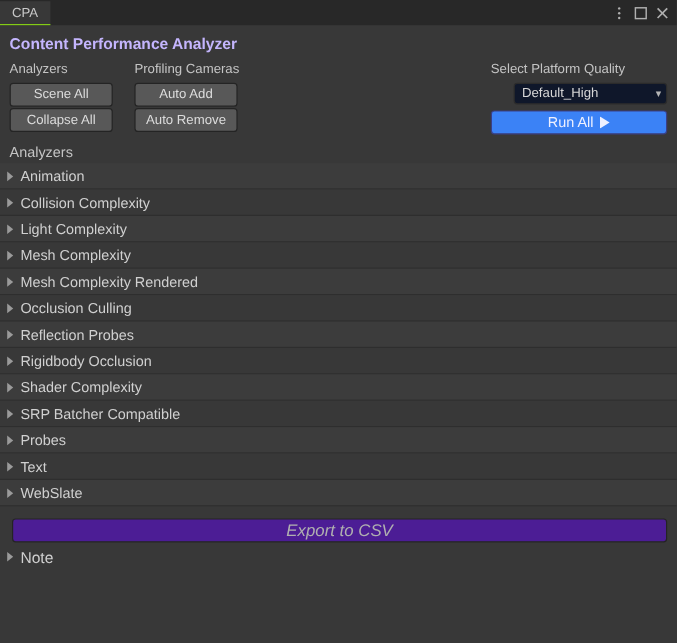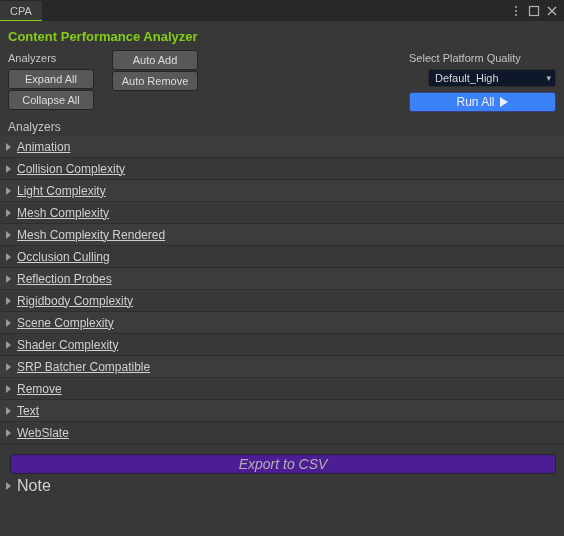--- a/index.html
+++ b/index.html
@@ -36,21 +36,21 @@
     gap: 6px;
     padding-right: 6px;
     color: #b0b0b0;
   }
   .titlebar-icons svg { width: 12px; height: 12px; display:block; }
 
   .header {
     padding: 8px 8px 4px 8px;
     font-size: 13px;
     font-weight: bold;
-    color: #84cc16;
+    color: #c4b5fd;
   }
 
   .controls-row {
     display: flex;
     padding: 2px 8px 0 8px;
     align-items: flex-start;
   }
   .col {
     display: flex;
     flex-direction: column;
@@ -122,21 +122,20 @@
   .list { }
   .list-row {
     height: 22px;
     display: flex;
     align-items: center;
     padding-left: 6px;
     border-bottom: 1px solid #2e2e2e;
     cursor: pointer;
     color: #d0d0d0;
     font-size: 12px;
-    text-decoration: underline;
   }
   .list-row:nth-child(odd){ background:#3c3c3c; }
   .list-row:nth-child(even){ background:#383838; }
   .fold {
     width: 0; height: 0;
     border-top: 4px solid transparent;
     border-bottom: 4px solid transparent;
     border-left: 5px solid #9a9a9a;
     margin-right: 6px;
     flex-shrink: 0;
@@ -159,21 +158,21 @@
     font-style: italic;
   }
 
   .note-row {
     margin-top: 1px;
     height: 22px;
     display: flex;
     align-items: center;
     padding-left: 6px;
     color: #d0d0d0;
-    font-size: 16px;
+    font-size: 13px;
     cursor: pointer;
   }
 </style>
 </head>
 <body>
 
 <div class="titlebar">
   <div class="tab">
     <span>CPA</span>
   </div>
@@ -199,25 +198,26 @@
     </span>
   </div>
 </div>
 
 <div class="header">Content Performance Analyzer</div>
 
 <div class="controls-row">
   <div class="col col-analyzers">
     <div class="col-label">Analyzers</div>
     <div class="btn-stack">
-      <div class="btn">Expand All</div>
+      <div class="btn">Scene All</div>
       <div class="btn">Collapse All</div>
     </div>
   </div>
   <div class="col col-cameras">
+    <div class="col-label">Profiling Cameras</div>
     <div class="btn-stack">
       <div class="btn">Auto Add</div>
       <div class="btn">Auto Remove</div>
     </div>
   </div>
   <div class="col col-platform">
     <div class="col-label" style="align-self:flex-start">Select Platform Quality</div>
     <div class="dropdown">
       <span>Default_High</span>
       <span class="chev">▾</span>
@@ -257,37 +257,33 @@
     <div class="list-row">
       <span class="fold"></span>
       <span>Occlusion Culling</span>
     </div>
     <div class="list-row">
       <span class="fold"></span>
       <span>Reflection Probes</span>
     </div>
     <div class="list-row">
       <span class="fold"></span>
-      <span>Rigidbody Complexity</span>
-    </div>
-    <div class="list-row">
-      <span class="fold"></span>
-      <span>Scene Complexity</span>
+      <span>Rigidbody Occlusion</span>
     </div>
     <div class="list-row">
       <span class="fold"></span>
       <span>Shader Complexity</span>
     </div>
     <div class="list-row">
       <span class="fold"></span>
       <span>SRP Batcher Compatible</span>
     </div>
     <div class="list-row">
       <span class="fold"></span>
-      <span>Remove</span>
+      <span>Probes</span>
     </div>
     <div class="list-row">
       <span class="fold"></span>
       <span>Text</span>
     </div>
     <div class="list-row">
       <span class="fold"></span>
       <span>WebSlate</span>
     </div>
   </div>

